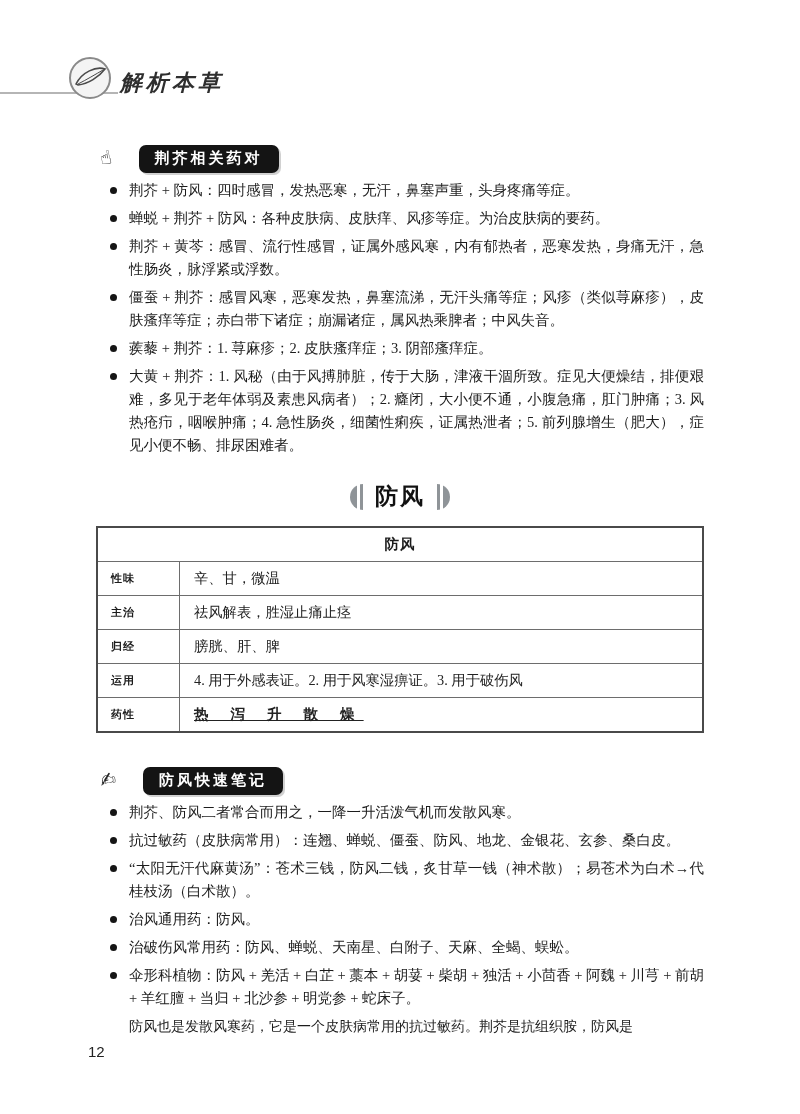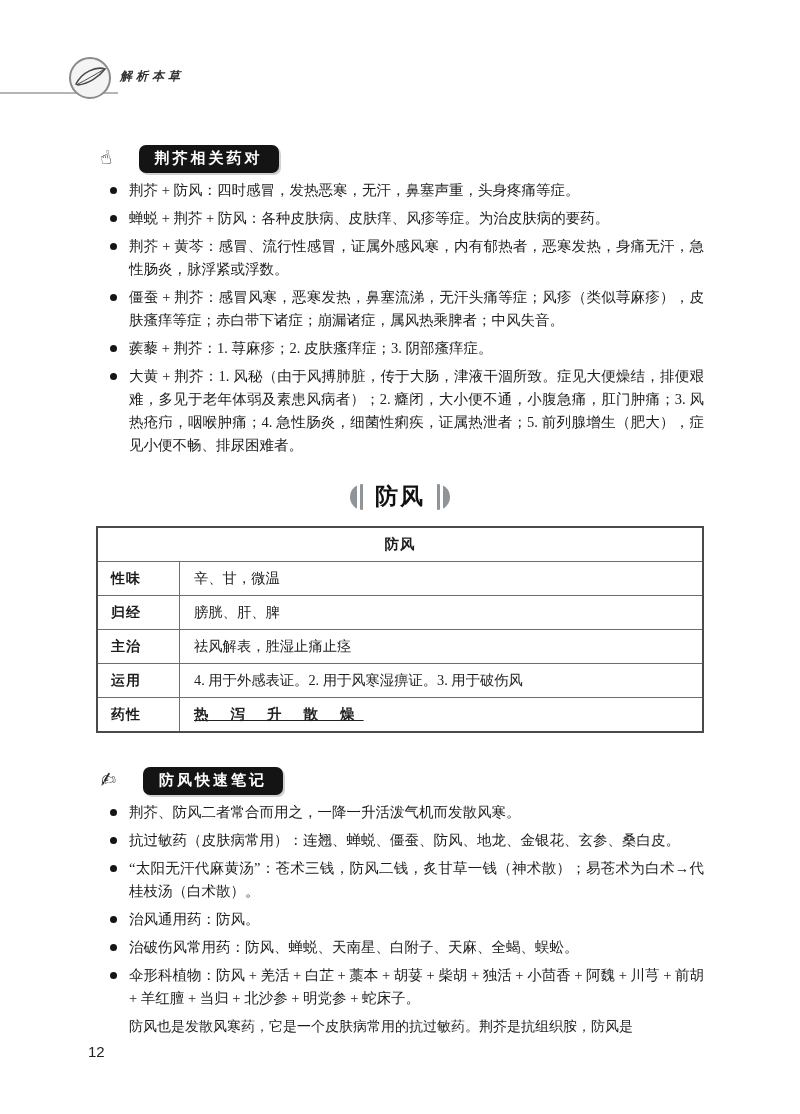--- a/index.html
+++ b/index.html
@@ -11,21 +11,21 @@
     overflow:hidden;
     font-family:"Liberation Serif","DejaVu Serif",serif;
     color:#1c1c1c;
   }
   
   .page-header{position:relative;height:120px;}
   .top-rule{position:absolute;left:0;top:92px;width:118px;height:2px;background:#b5b5b5;}
   .logo-circle{position:absolute;left:68px;top:56px;width:44px;height:44px;}
   .book-title{
     position:absolute;left:120px;top:68px;
-    font-size:12px;font-weight:bold;font-style:italic;
+    font-size:22px;font-weight:bold;font-style:italic;
     letter-spacing:4px;color:#2e2e2e;
   }
   
   .badge-row{display:flex;align-items:center;margin-left:4px;}
   .badge-icon{
     font-family:"DejaVu Sans",sans-serif;
     font-size:19px;color:#222;margin-right:6px;
     transform:translateY(-2px) rotate(-10deg);
   }
   .badge{
@@ -73,21 +73,21 @@
     font-size:14.3px;
   }
   table.herb-table th,table.herb-table td{border:1px solid #6d6d6d;}
   th.tbl-header{
     padding:7px 6px;text-align:center;
     font-size:14.5px;font-weight:bold;letter-spacing:1px;
   }
   td.tbl-label{
     width:62px;font-weight:bold;
     padding:7px 6px 7px 13px;letter-spacing:1px;
-    font-family:"Liberation Sans","DejaVu Sans",sans-serif;font-size:14px;
+    font-family:"Liberation Sans","DejaVu Sans",sans-serif;font-size:11px;
   }
   td.tbl-value{padding:7px 10px 7px 14px;color:#222;}
   tr.row-nature td.tbl-value{
     font-family:"Liberation Sans","DejaVu Sans",sans-serif;
     font-weight:bold;letter-spacing:9px;font-size:14.5px;text-decoration:underline;
   }
   
   .closing{
     margin:1px 0 0 33px;text-align:justify;
     font-size:14px;line-height:23px;
@@ -157,26 +157,26 @@
     <table class="herb-table">
       <tbody>
           <tr>
         <th class="tbl-header" colspan="2">防风</th>
       </tr>
       <tr>
         <td class="tbl-label">性味</td>
         <td class="tbl-value">辛、甘，微温</td>
       </tr>
       <tr>
+        <td class="tbl-label">主治</td>
+        <td class="tbl-value">祛风解表，胜湿止痛止痉</td>
+      </tr>
+      <tr>
         <td class="tbl-label">归经</td>
         <td class="tbl-value">膀胱、肝、脾</td>
-      </tr>
-      <tr>
-        <td class="tbl-label">主治</td>
-        <td class="tbl-value">祛风解表，胜湿止痛止痉</td>
       </tr>
       <tr>
         <td class="tbl-label">运用</td>
         <td class="tbl-value">4. 用于外感表证。2. 用于风寒湿痹证。3. 用于破伤风</td>
       </tr>
       <tr class="row-nature">
         <td class="tbl-label">药性</td>
         <td class="tbl-value">热 泻 升 散 燥</td>
       </tr>
     </tbody>

